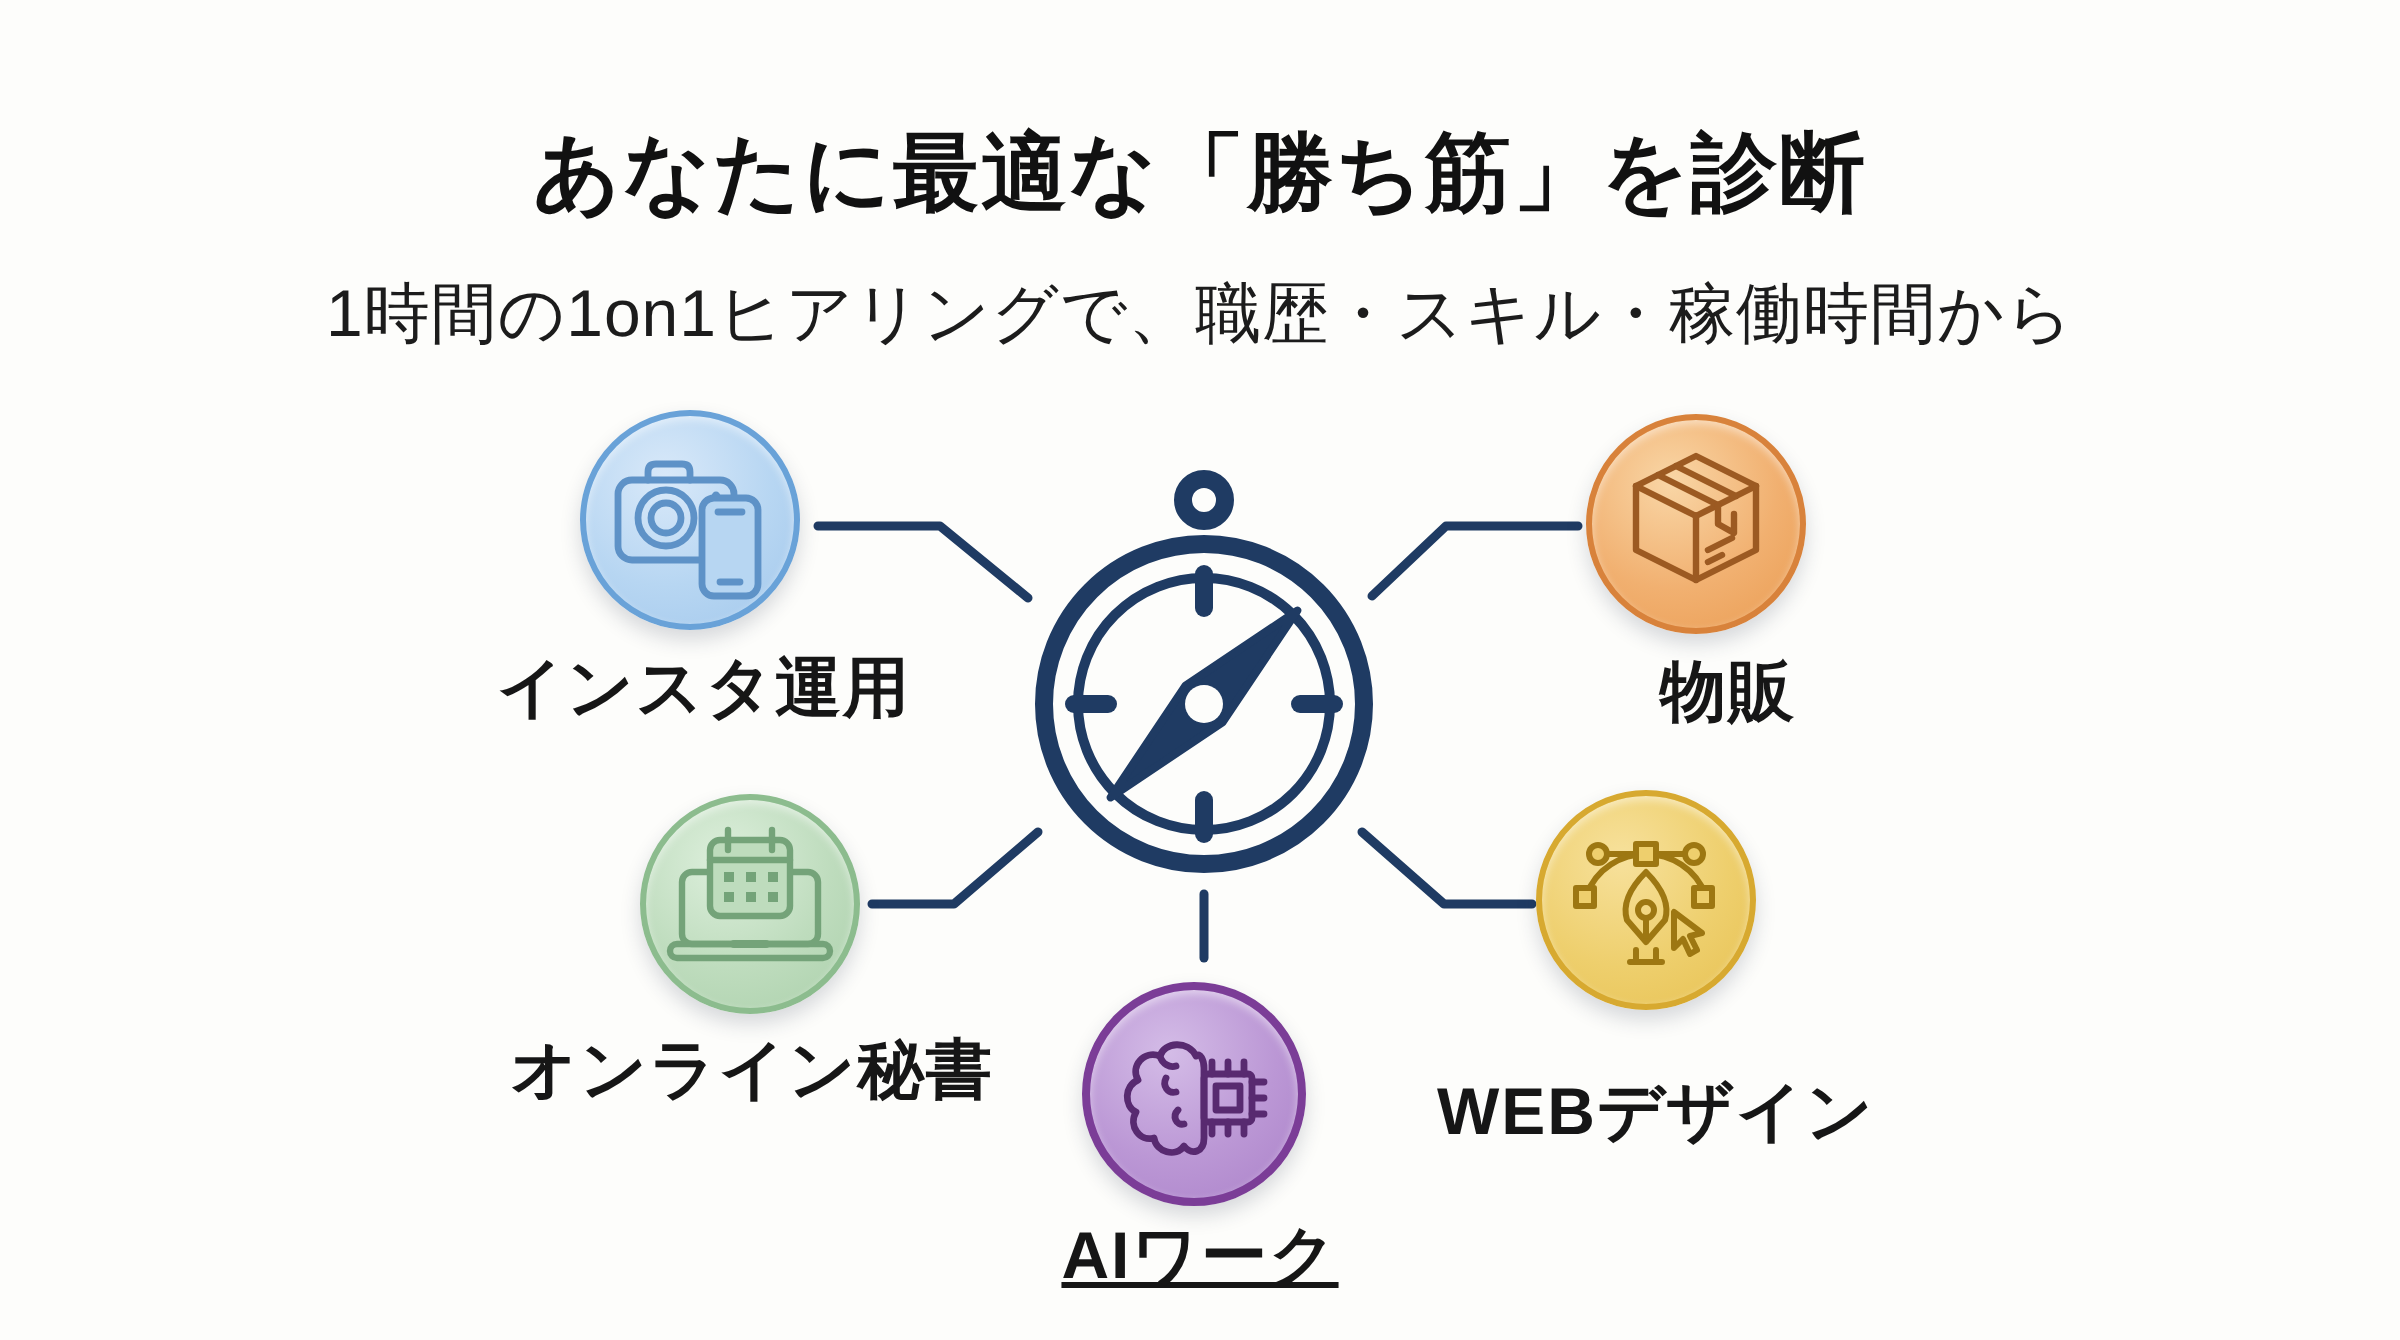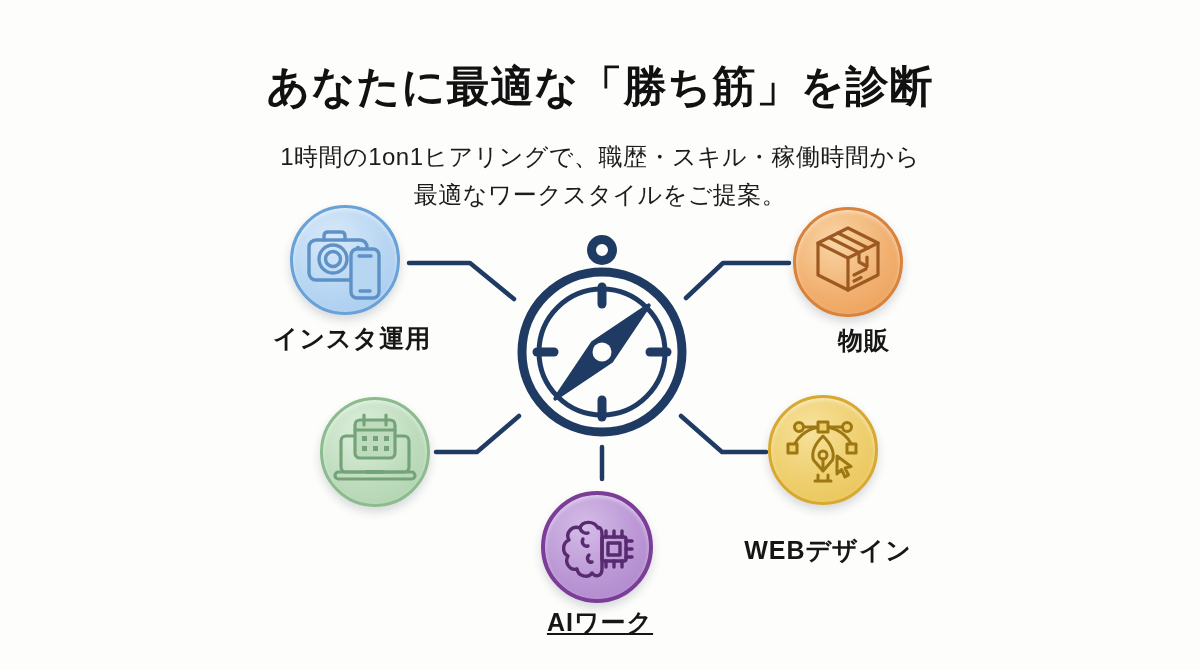--- a/index.html
+++ b/index.html
@@ -13,21 +13,21 @@
   .stage{position:absolute;inset:0;width:1020px;height:670px;padding-left:40px;}
 
   
   .title{
     position:absolute;left:0;top:58px;width:1200px;
     text-align:center;font-size:43px;font-weight:900;
     letter-spacing:1px;color:#111;
   }
   .subtitle{
     position:absolute;left:0;top:138px;width:1200px;
-    text-align:center;font-size:24px;font-weight:500;color:#1c1c1c;
+    text-align:center;font-size:33px;font-weight:500;color:#1c1c1c;
     line-height:38px;letter-spacing:0.5px;
   }
 
   
   svg.overlay{position:absolute;left:0;top:0;width:1200px;height:670px;}
 
   
   .node{position:absolute;width:104px;height:104px;border-radius:50%;
     box-shadow:0 5px 10px rgba(40,50,80,.18), inset 0 2px 4px rgba(255,255,255,.5);
     transform:translate(-50%,-50%);
@@ -35,33 +35,32 @@
   }
   .node svg{width:104px;height:104px;display:block;}
   .n-blue  {background:radial-gradient(circle at 38% 30%,#d9e9f9 0%,#b7d6f2 55%,#a3c8ec 100%);border:3px solid #69a2d8;}
   .n-orange{background:radial-gradient(circle at 38% 30%,#f9d6a6 0%,#f1b070 55%,#ea9c52 100%);border:3px solid #d8823b;}
   .n-green {background:radial-gradient(circle at 38% 30%,#ddefdc 0%,#bedcbd 55%,#abd0ab 100%);border:3px solid #8cbc8e;}
   .n-yellow{background:radial-gradient(circle at 38% 30%,#f7e19c 0%,#eecf6d 55%,#e7c152 100%);border:3px solid #d7a930;}
   .n-purple{background:radial-gradient(circle at 38% 30%,#d4bce7 0%,#bb97d5 55%,#ab82c9 100%);border:4px solid #7b3d97;}
 
   .node-label{
     position:absolute;transform:translateX(-50%);
-    font-size:25px;font-weight:800;color:#161616;white-space:nowrap;
+    font-size:33px;font-weight:800;color:#161616;white-space:nowrap;
     letter-spacing:1px;
   }
 </style>
 </head>
 <body>
 
 <div class="stage">
 
   <div class="title">あなたに最適な「勝ち筋」を診断</div>
   <div class="subtitle">
     <span>1時間の1on1ヒアリングで、職歴・スキル・稼働時間から</span><br>
-    <span>最適なワークスタイルをご提案。</span>
   </div>
 
   <svg class="overlay" viewBox="0 0 1200 670">
     <g stroke="#1f3b63" stroke-width="4.5" fill="none" stroke-linecap="round" stroke-linejoin="round">
       <polyline points="409,263 470,263 514,299"></polyline>
       <polyline points="789,263 723,263 686,298"></polyline>
       <polyline points="436,452 477,452 519,416"></polyline>
       <polyline points="766,452 722,452 681,416"></polyline>
       <line x1="602" y1="447" x2="602" y2="479"></line>
     </g>
@@ -126,20 +125,21 @@
           <rect x="39" y="36" width="5" height="5"></rect>
             <rect x="50" y="36" width="5" height="5"></rect>
             <rect x="61" y="36" width="5" height="5"></rect>
           <rect x="39" y="46" width="5" height="5"></rect>
             <rect x="50" y="46" width="5" height="5"></rect>
             <rect x="61" y="46" width="5" height="5"></rect>
         </g>
       </g>
     </svg>
   </div>
+  <div class="node-label" style="left:376px;top:513px;">オンライン秘書</div>
 
   <div class="node n-yellow" style="left:823px;top:450px;">
     <svg viewBox="0 0 104 104">
       <g fill="none" stroke="#9d7712" stroke-width="3" stroke-linecap="round" stroke-linejoin="round">
         <line x1="30" y1="29" x2="74" y2="29"></line>
         <path d="M22 50 C 27 36 40 29 52 29 C 64 29 77 36 82 50"></path>
         <circle cx="28" cy="29" r="4.5" fill="#eecf6d"></circle>
         <circle cx="76" cy="29" r="4.5" fill="#eecf6d"></circle>
         <rect x="47" y="24" width="10" height="10" fill="#eecf6d"></rect>
         <rect x="17" y="46" width="9" height="9" fill="#eecf6d"></rect>

